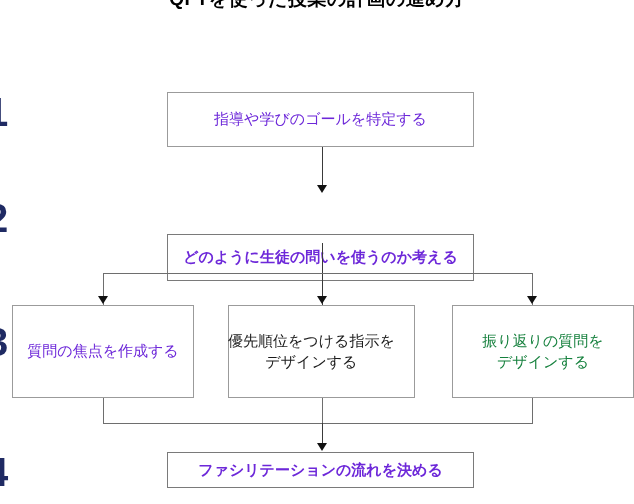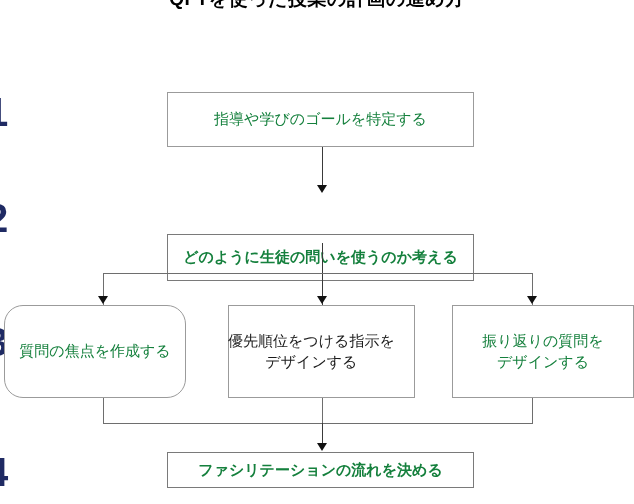--- a/index.html
+++ b/index.html
@@ -51,21 +51,21 @@
     position: absolute;
     box-sizing: border-box;
     background: #ffffff;
     border: 1px solid #9b9b9b;
     display: flex;
     align-items: center;
     justify-content: center;
     text-align: center;
     font-size: 15px;
     line-height: 1.35;
-    color: #15803d;
+    color: #6d28d9;
     padding: 2px 0;
   }
   .node.bold {
     font-weight: bold;
     border-color: #7a7a7a;
   }
   .node .label {
     display: block;
     width: 100%;
   }
@@ -116,21 +116,21 @@
   </div>
 
   <div class="vline" style="left:322px; top:243px; height:62px;"></div>
   <div class="hline" style="left:103px; top:273px; width:430px;"></div>
   <div class="vline thin" style="left:103px; top:273px; height:32px;"></div>
   <div class="vline thin" style="left:532px; top:273px; height:32px;"></div>
   <div class="arrow-head" style="left:98px; top:296px;"></div>
   <div class="arrow-head" style="left:317px; top:296px;"></div>
   <div class="arrow-head" style="left:527px; top:296px;"></div>
 
-  <div class="node" style="left:4px; top:305px; width:182px; height:93px;border-radius:19px;">
+  <div class="node" style="left:12px; top:305px; width:182px; height:93px;">
     <span class="label">質問の焦点を作成する</span>
   </div>
 
   <div class="node" style="left:228px; top:305px; width:187px; height:93px;">
     <span class="label"></span>
   </div>
   <div style="position:absolute; left:228px; top:305px; width:187px; height:93px;
               display:flex; align-items:center; justify-content:flex-start; pointer-events:none;
               font-size:15px; line-height:1.35; text-align:center; color:#1a1a1a;">
     <span>

